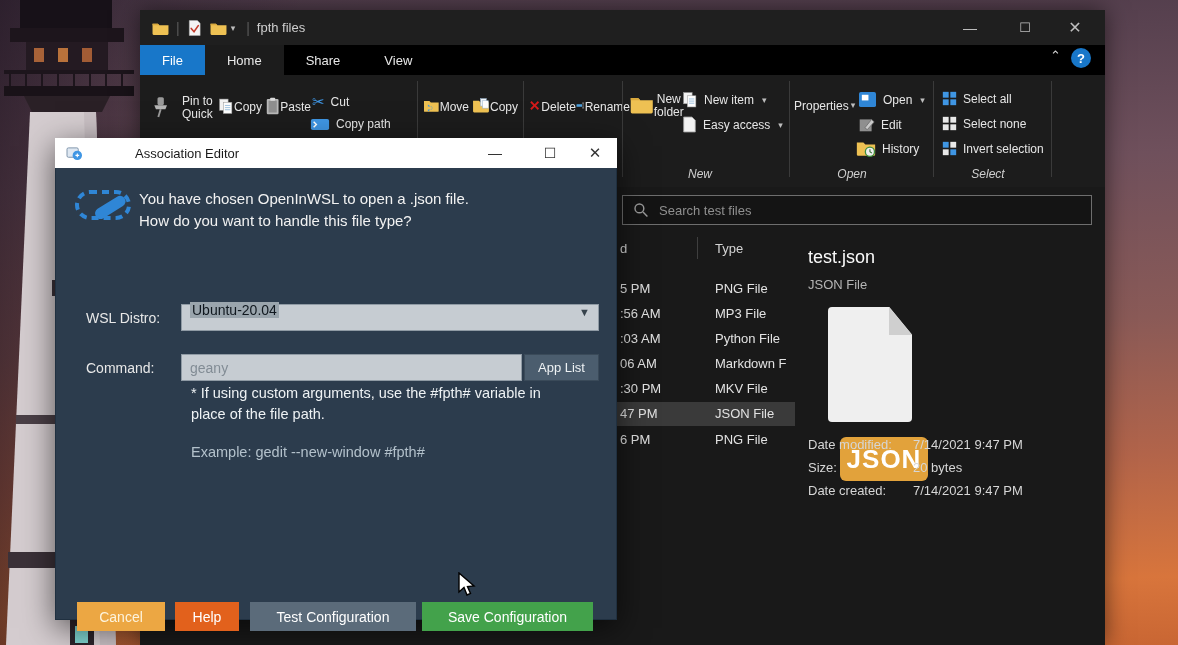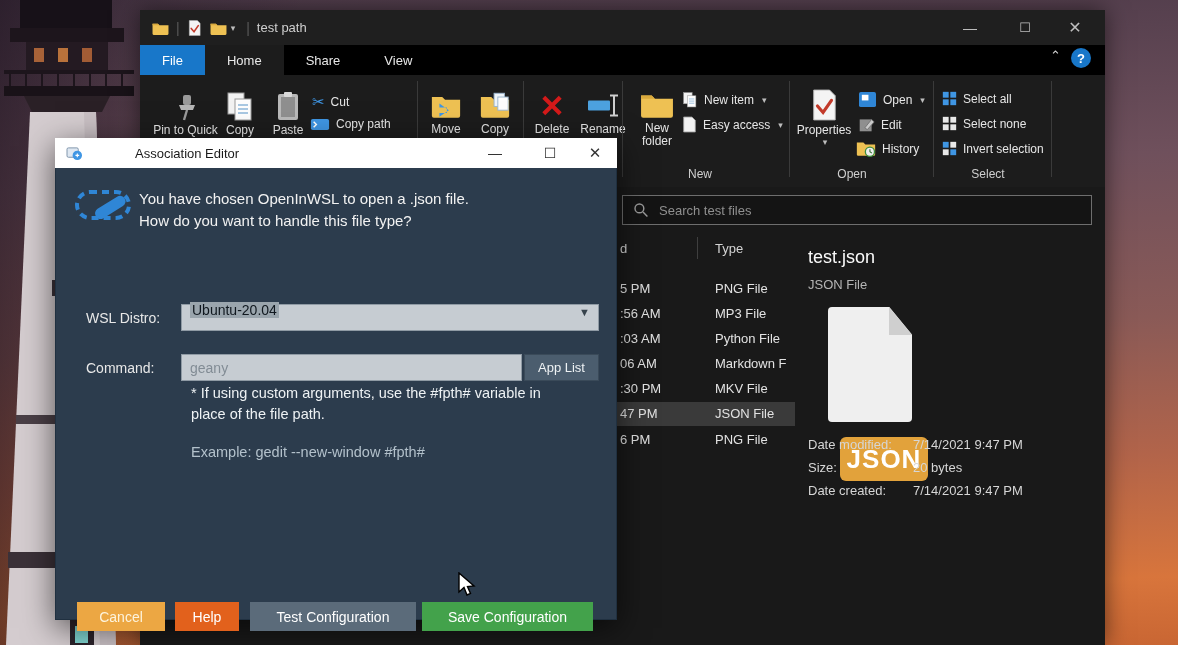--- a/index.html
+++ b/index.html
@@ -24,24 +24,24 @@
   #ex-tabs { position:absolute; left:0; top:35px; width:100%; height:30px; background:#000; display:flex; }
   .tab { height:30px; padding:0 22px; display:flex; align-items:center; color:#e8e8e8; }
   .tab.file { background:#1877c9; color:#fff; }
   .tab.home { background:#1c1c1c; }
   #ribbon-collapse { position:absolute; top:38px; right:44px; color:#cfcfcf; font-size:13px; }
   #ribbon-help { position:absolute; top:38px; right:14px; width:20px; height:20px; border-radius:50%;
     background:#1877c9; color:#fff; font-size:13px; font-weight:bold; display:flex; align-items:center; justify-content:center; }
 
   #ribbon { position:absolute; left:0; top:65px; width:100%; height:112px; background:#1c1c1c; }
   .rb-sep { position:absolute; top:6px; width:1px; height:96px; background:#3a3a3a; }
-  .rb-big { position:absolute; display:flex; flex-direction:column; align-items:center; color:#e6e6e6; font-size:12px; }
+  .rb-big { position:absolute; display:flex; flex-direction:row; align-items:center; color:#e6e6e6; font-size:12px; }
   .rb-big .lbl { margin-top:3px; text-align:center; line-height:13px; }
   .rb-small { position:absolute; display:flex; align-items:center; gap:6px; color:#e6e6e6; font-size:12px; white-space:nowrap; }
-  .rb-group-lbl { position:absolute; top:92px; color:#cfcfcf; font-size:12px; transform:translateX(-50%); }
+  .rb-group-lbl { position:absolute; top:92px; color:#cfcfcf; font-size:12px; transform:translateX(-50%);font-style:italic; }
   .caret { color:#bdbdbd; font-size:9px; margin-left:2px; }
 
   #searchrow { position:absolute; left:0; top:177px; width:100%; height:44px; background:#191919; }
   #searchbox { position:absolute; left:482px; top:8px; width:470px; height:30px; background:#141414;
     border:1px solid #6e6e6e; display:flex; align-items:center; padding:0 10px; gap:10px; }
   #searchbox input { flex:1; background:transparent; border:none; outline:none; color:#bdbdbd; font-size:13px; font-family:inherit; }
   #searchbox input::placeholder { color:#8f8f8f; }
 
   #filelist { position:absolute; left:477px; top:221px; width:180px; height:424px; overflow:hidden; }
   #fl-headers { position:absolute; top:10px; left:0; width:100%; color:#d4d4d4; }
@@ -248,21 +248,21 @@
         </svg>
       <span class="qat-sep">|</span>
       <svg width="15" height="16" style="margin-right:8px">
           <use href="#i-checkdoc"></use>
         </svg>
       <svg width="17" height="14">
           <use href="#i-folder"></use>
         </svg>
       <span class="caret" style="margin:0 4px">▾</span>
       <span class="qat-sep">|</span>
-      <span>test path</span>
+      <span>fpth files</span>
       <div class="winbtn" style="right:110px">—</div>
       <div class="winbtn" style="right:55px; font-size:13px">☐</div>
       <div class="winbtn" style="right:5px; font-size:16px">✕</div>
     </div>
 
     <div id="ex-tabs">
       <div class="tab file">File</div>
       <div class="tab home">Home</div>
       <div class="tab">Share</div>
       <div class="tab">View</div>

